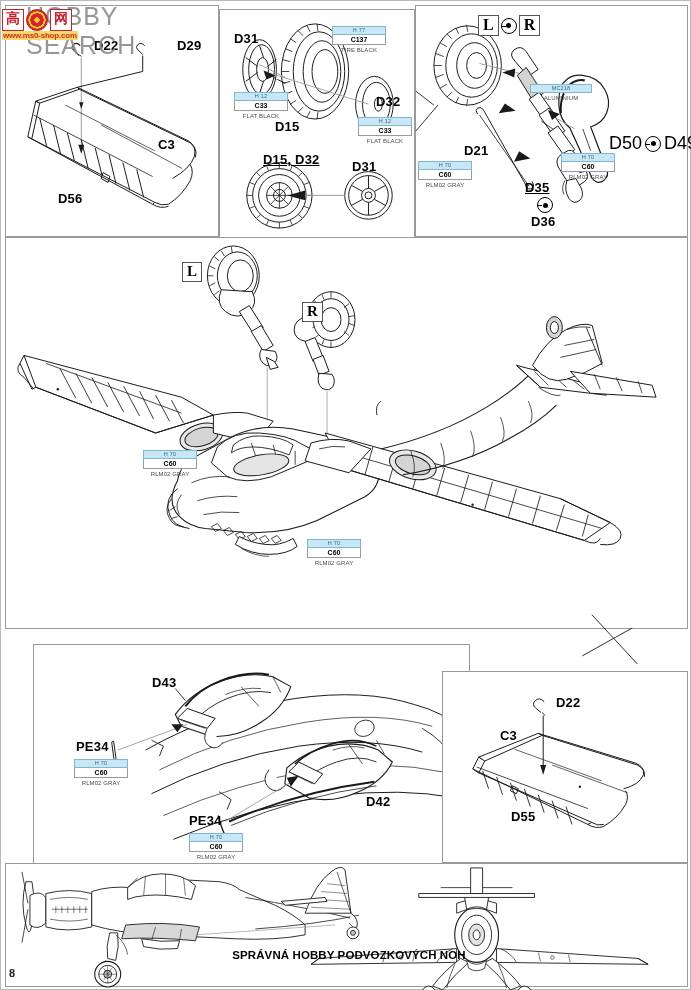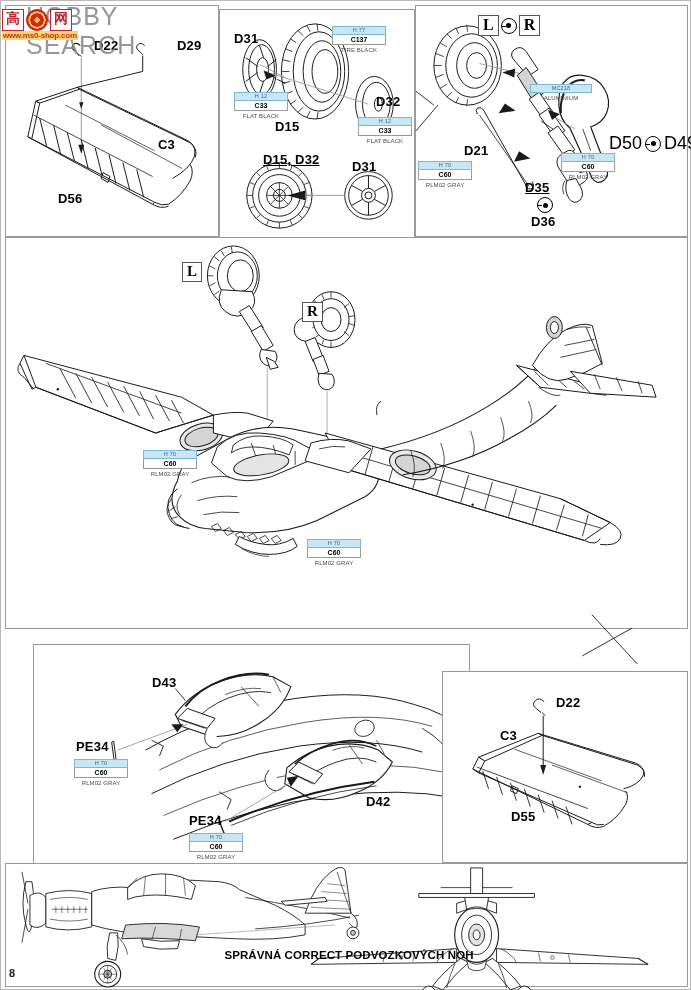--- a/index.html
+++ b/index.html
@@ -828,21 +828,21 @@
 
           <path d="M450 102 q-6 14 -8 24" stroke-width=".7"></path>
           <path d="M494 102 q6 14 8 24" stroke-width=".7"></path>
 
           <path d="M462 98 q10 8 20 0 l-2 8 q-8 5 -16 0 z" fill="#fff" stroke-width=".8"></path>
         </g>
       </svg>
     </div>
 
     <div class="caption" style="left:118px;top:84px;width:450px;">
-      <div class="l2">SPRÁVNÁ CORRECT PODVOZKOVÝCH NOH</div>
+      <div class="l2">SPRÁVNÁ HOBBY PODVOZKOVÝCH NOH</div>
     </div>
   </div>
 
   <div class="pageno" style="left:8px;top:966px;">8</div>
 
 </div>
 
 <div id="wm">
   <div class="txt">HOBBY SEARCH</div>
   <div class="cnbox">

